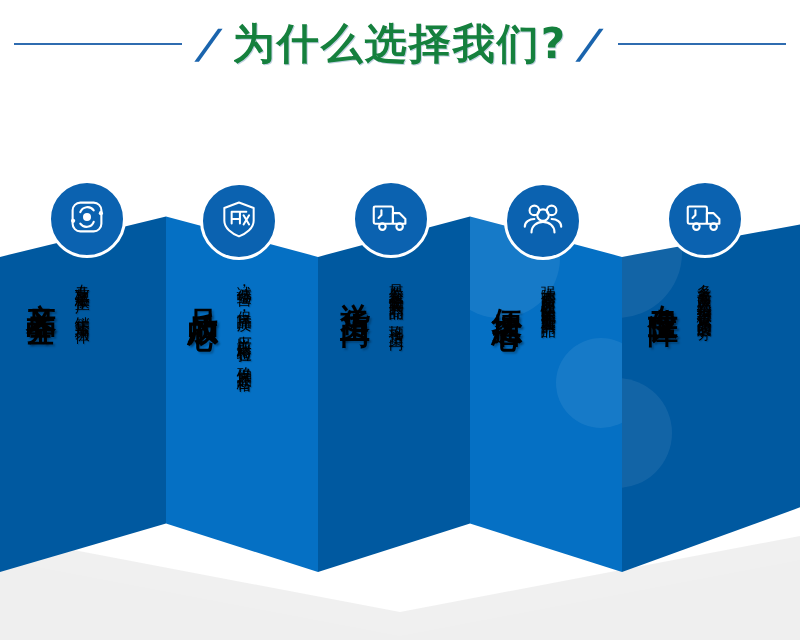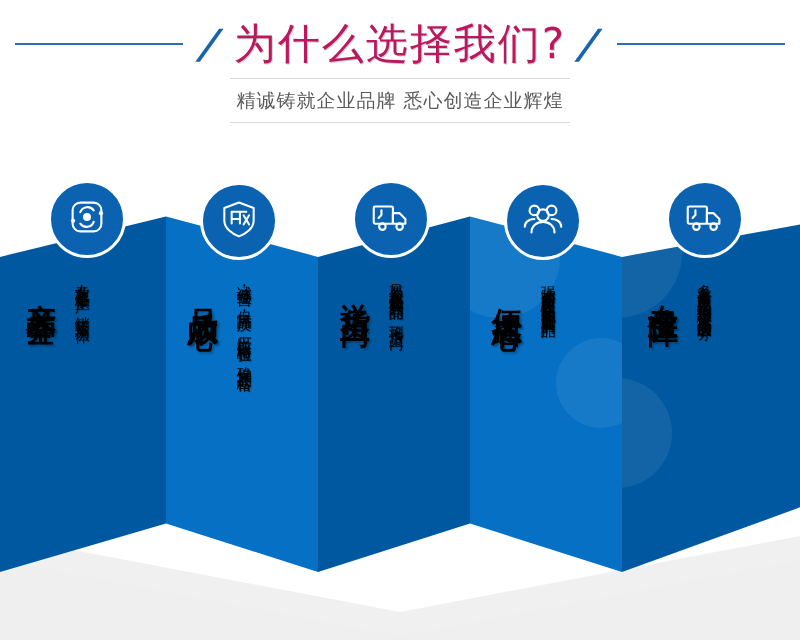--- a/index.html
+++ b/index.html
@@ -23,23 +23,23 @@
     height:2px;background:#2f6cb0;flex:0 0 auto;
   }
   .rule-left{width:168px;margin-right:14px;}
   .rule-right{width:168px;margin-left:14px;}
   .slash{
     color:#1a64ad;font-size:40px;font-weight:700;
     font-style:italic;line-height:1;padding:0 6px;
     transform:skewX(-12deg);
   }
   .main-title{
-    color:#be185d;
+    color:#15803d;
     font-size:42px;
-    font-weight:400;
+    font-weight:700;
     letter-spacing:2px;
     white-space:nowrap;
     padding:0 10px;
     text-shadow:1px 1px 0 rgba(140,170,200,.55);
   }
   .sub-wrap{
     position:absolute;left:0;top:78px;width:800px;
     display:flex;justify-content:center;
   }
   .subtitle{
@@ -149,23 +149,20 @@
 <div class="header">
 
   <div class="title-row">
     <div class="rule rule-left"></div>
     <span class="slash">/</span>
     <h1 class="main-title">为什么选择我们?</h1>
     <span class="slash">/</span>
     <div class="rule rule-right"></div>
   </div>
 
-  <div class="sub-wrap">
-    <div class="subtitle">精诚铸就企业品牌 悉心创造企业辉煌</div>
-  </div>
 
 </div>
 
 <div class="stage">
 
   <div class="shadow-band b2"></div>
   <div class="shadow-band"></div>
 
   <div class="panels">
 

